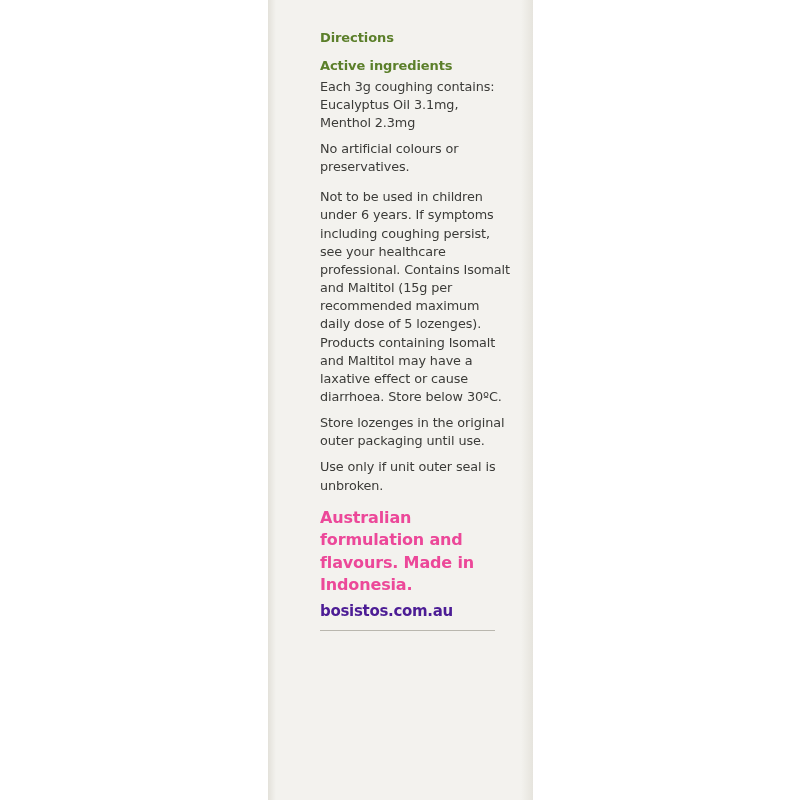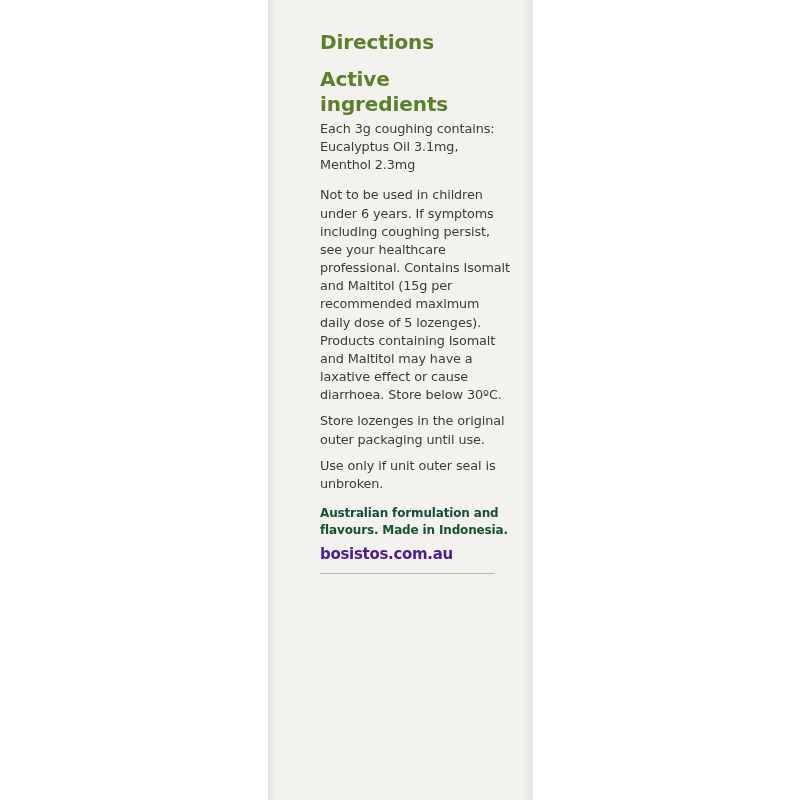--- a/index.html
+++ b/index.html
@@ -48,21 +48,21 @@
   }
   .content {
     position: absolute;
     left: 320px;
     top: 0;
     width: 190px;
     height: 800px;
   }
   .heading {
     color: #5b7f2a;
-    font-size: 20px;
+    font-size: 13px;
     font-weight: bold;
     line-height: 1.25;
     margin: 0 0 3px 0;
     letter-spacing: -0.1px;
   }
   .body-text {
     color: #3b3b38;
     font-size: 12.8px;
     line-height: 1.42;
     margin: 0;
@@ -71,22 +71,22 @@
   .block {
     margin-bottom: 12px;
   }
   .para {
     margin: 0 0 8px 0;
   }
   .para:last-child {
     margin-bottom: 0;
   }
   .bold-note {
-    color: #14532d;
-    font-size: 12px;
+    color: #ec4899;
+    font-size: 16px;
     font-weight: bold;
     line-height: 1.4;
     letter-spacing: -0.15px;
     margin: 0;
   }
   .website {
     color: #4c1d95;
     font-size: 15px;
     font-weight: bold;
     line-height: 1.2;
@@ -112,20 +112,21 @@
   <div class="content">
     <div class="spacer-top"></div>
 
     <div class="block">
       <h2 class="heading">Directions</h2>
     </div>
 
     <div class="block">
       <h2 class="heading">Active ingredients</h2>
       <p class="body-text para">Each 3g coughing contains: Eucalyptus Oil 3.1mg, Menthol 2.3mg</p>
+      <p class="body-text para">No artificial colours or preservatives.</p>
     </div>
 
     <div class="block">
       <p class="body-text para">Not to be used in children under 6 years.  If symptoms including coughing persist, see your healthcare professional. Contains Isomalt and Maltitol (15g per recommended maximum daily dose of 5 lozenges). Products containing Isomalt and Maltitol may have a laxative effect or cause diarrhoea. Store below 30ºC.</p>
       <p class="body-text para">Store lozenges in the original outer packaging until use.</p>
       <p class="body-text para">Use only if unit outer seal is unbroken.</p>
     </div>
 
     <p class="bold-note">Australian formulation and flavours. Made in Indonesia.</p>
 

